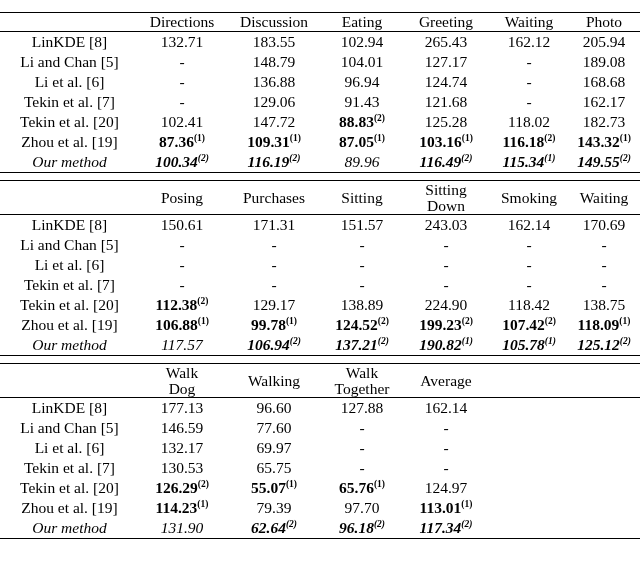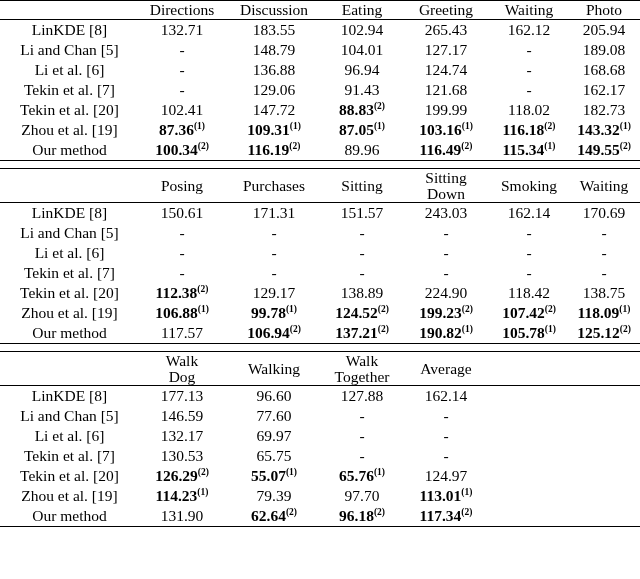--- a/index.html
+++ b/index.html
@@ -12,20 +12,21 @@
     height: 579px;
     font-family: "Liberation Serif", "DejaVu Serif", serif;
     color: #000000;
     overflow: hidden;
   }
   .page {
     width: 640px;
     height: 475px;
     position: relative;
     box-sizing: border-box;
+    margin-top: 12px;
   }
   table.restab {
     width: 640px;
     border-collapse: collapse;
     font-size: 15.5px;
     table-layout: fixed;
   }
   table.restab td, table.restab th {
     padding: 1px 2px;
     text-align: center;
@@ -39,20 +40,21 @@
   }
   .hdr {
     font-size: 15.5px;
     line-height: 1.05;
   }
   .rule-top td, .rule-top th {
     border-top: 1.3px solid #000;
   }
   .rule-bottom td, .rule-bottom th {
     border-bottom: 1.3px solid #000;
+    font-style: italic;
   }
   .rule-thin td, .rule-thin th {
     border-bottom: 0.9px solid #000;
   }
   .blk {
     margin: 0;
     padding: 0;
   }
   .spacer {
     height: 7px;
@@ -136,21 +138,21 @@
               <td><span class="cellwrap">91.43</span></td>
               <td><span class="cellwrap">121.68</span></td>
               <td><span class="cellwrap">-</span></td>
               <td><span class="cellwrap">162.17</span></td>
             </tr>
             <tr>
               <td class="rowlabel">Tekin et al. [20]</td>
               <td><span class="cellwrap">102.41</span></td>
               <td><span class="cellwrap">147.72</span></td>
               <td><span class="cellwrap bold">88.83<sup>(2)</sup></span></td>
-              <td><span class="cellwrap">199.99</span></td>
+              <td><span class="cellwrap">125.28</span></td>
               <td><span class="cellwrap">118.02</span></td>
               <td><span class="cellwrap">182.73</span></td>
             </tr>
             <tr>
               <td class="rowlabel">Zhou et al. [19]</td>
               <td><span class="cellwrap bold">87.36<sup>(1)</sup></span></td>
               <td><span class="cellwrap bold">109.31<sup>(1)</sup></span></td>
               <td><span class="cellwrap bold">87.05<sup>(1)</sup></span></td>
               <td><span class="cellwrap bold">103.16<sup>(1)</sup></span></td>
               <td><span class="cellwrap bold">116.18<sup>(2)</sup></span></td>

